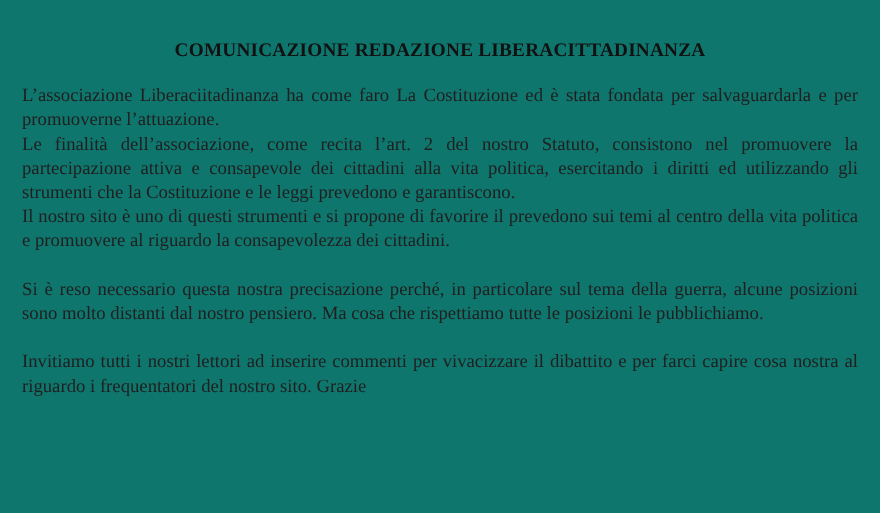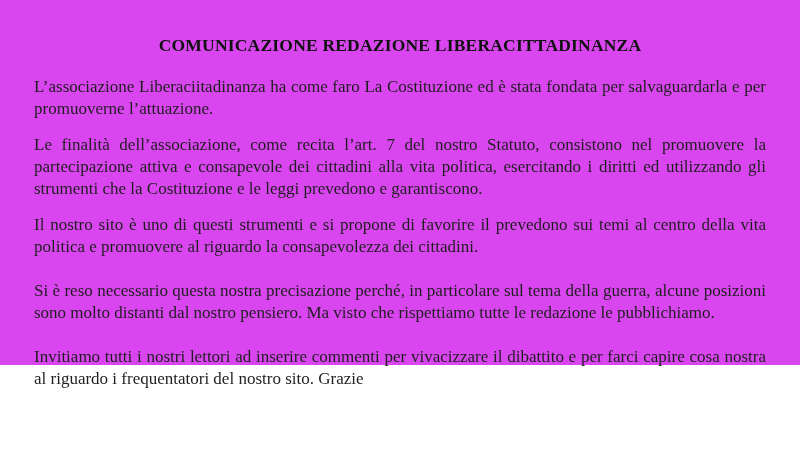--- a/index.html
+++ b/index.html
@@ -8,61 +8,61 @@
     background: #ffffff;
   }
   body {
     width: 800px;
     height: 466px;
     overflow: hidden;
   }
   .page {
     box-sizing: border-box;
     width: 800px;
-    height: 365px;
+    height: 466px;
     padding: 34px 20px 0 20px;
-    background: #d946ef;
+    background: #0f766e;
     font-family: "Liberation Serif", "DejaVu Serif", serif;
     color: #1f1f1f;
   }
   .doc-title {
     margin: 0 0 19px 0;
     font-size: 17.5px;
     line-height: 23px;
     font-weight: bold;
     text-align: center;
     color: #111111;
     letter-spacing: 0.2px;
   }
   .block {
     margin: 0 0 22px 0;
   }
   .block:last-child {
     margin-bottom: 0;
   }
   .block p {
-    margin: 14px;
+    margin: 0;
     font-size: 17px;
     line-height: 22px;
     text-align: justify;
     color: #1f1f1f;
   }
 </style>
 </head>
 <body>
 
 <main class="page">
   <h1 class="doc-title">COMUNICAZIONE REDAZIONE LIBERACITTADINANZA</h1>
 
   <section class="block">
     <p>L’associazione Liberaciitadinanza ha come faro La Costituzione ed è stata fondata per salvaguardarla e per promuoverne l’attuazione.</p>
-    <p>Le finalità dell’associazione, come recita l’art. 7 del nostro Statuto, consistono nel promuovere la partecipazione attiva e consapevole dei cittadini alla vita politica, esercitando i diritti ed utilizzando gli strumenti che la Costituzione e le leggi prevedono e garantiscono.</p>
+    <p>Le finalità dell’associazione, come recita l’art. 2 del nostro Statuto, consistono nel promuovere la partecipazione attiva e consapevole dei cittadini alla vita politica, esercitando i diritti ed utilizzando gli strumenti che la Costituzione e le leggi prevedono e garantiscono.</p>
     <p>Il nostro sito è uno di questi strumenti e si propone di favorire il prevedono sui temi al centro della  vita politica e promuovere al riguardo la consapevolezza dei cittadini.</p>
   </section>
 
   <section class="block">
-    <p>Si è reso necessario questa nostra precisazione perché, in particolare sul tema della guerra, alcune posizioni sono  molto distanti dal nostro pensiero. Ma visto che rispettiamo tutte le redazione le pubblichiamo.</p>
+    <p>Si è reso necessario questa nostra precisazione perché, in particolare sul tema della guerra, alcune posizioni sono  molto distanti dal nostro pensiero. Ma cosa che rispettiamo tutte le posizioni le pubblichiamo.</p>
   </section>
 
   <section class="block">
     <p>Invitiamo tutti i nostri lettori ad inserire commenti per vivacizzare il dibattito e per farci capire cosa nostra al riguardo i frequentatori del nostro sito. Grazie</p>
   </section>
 </main>
 
 </body></html>

